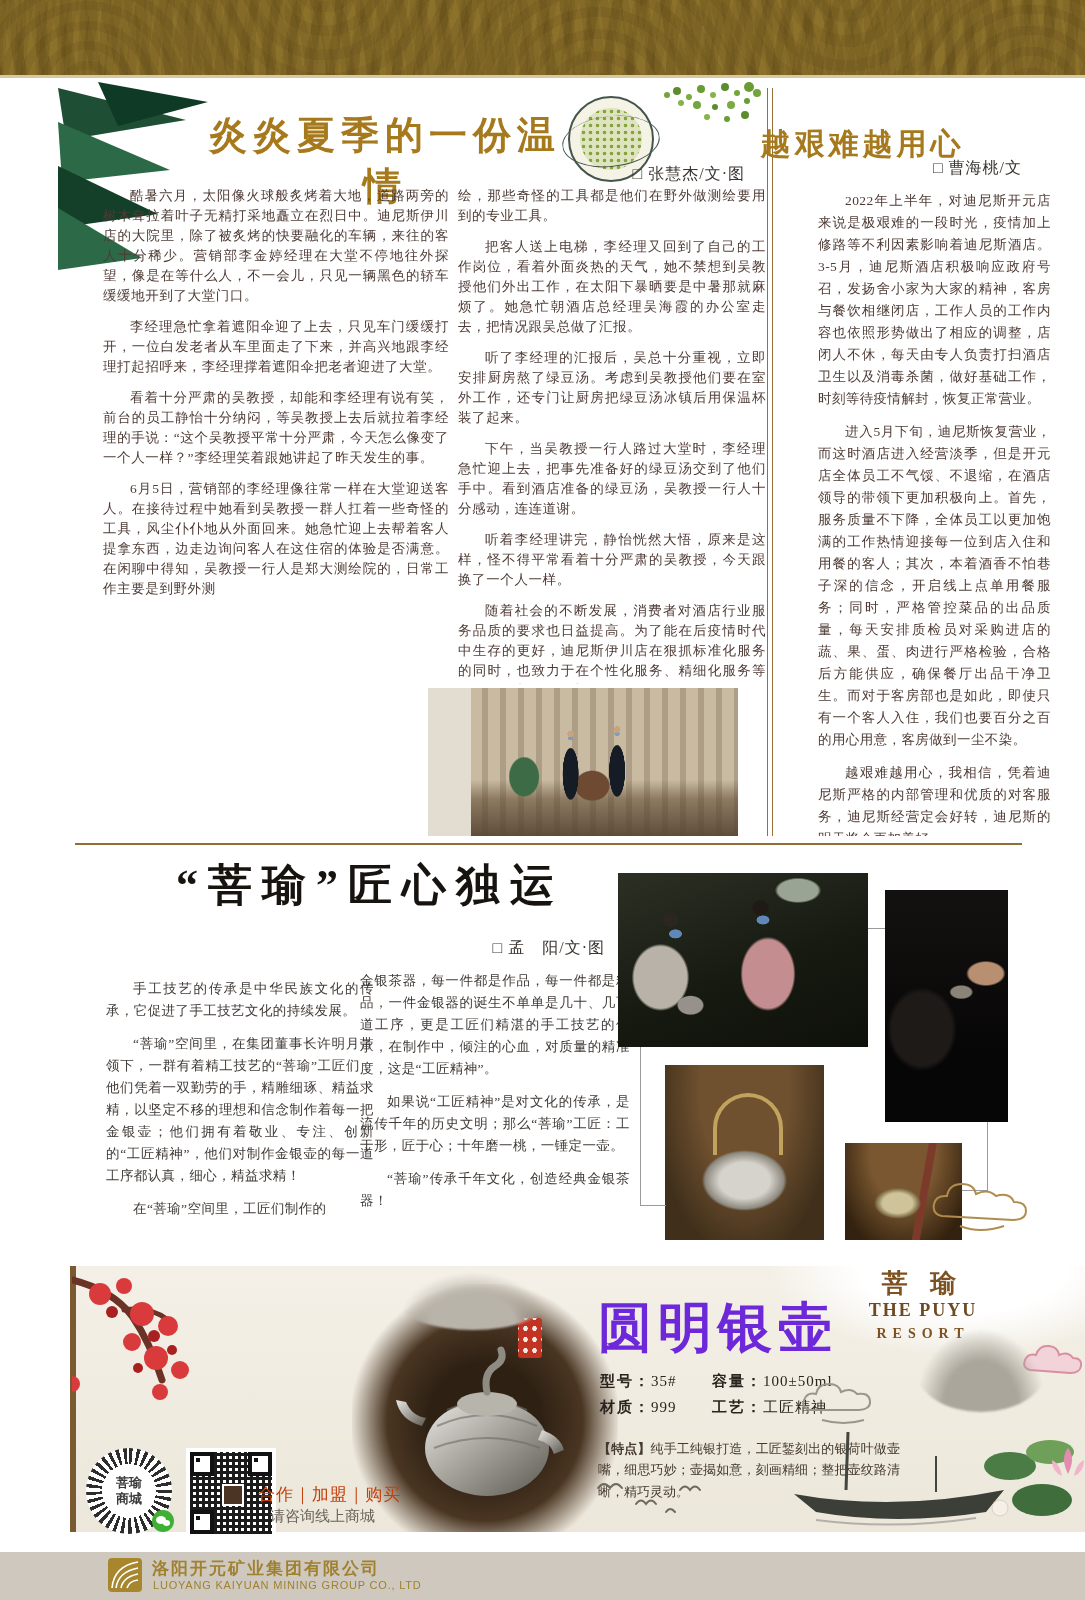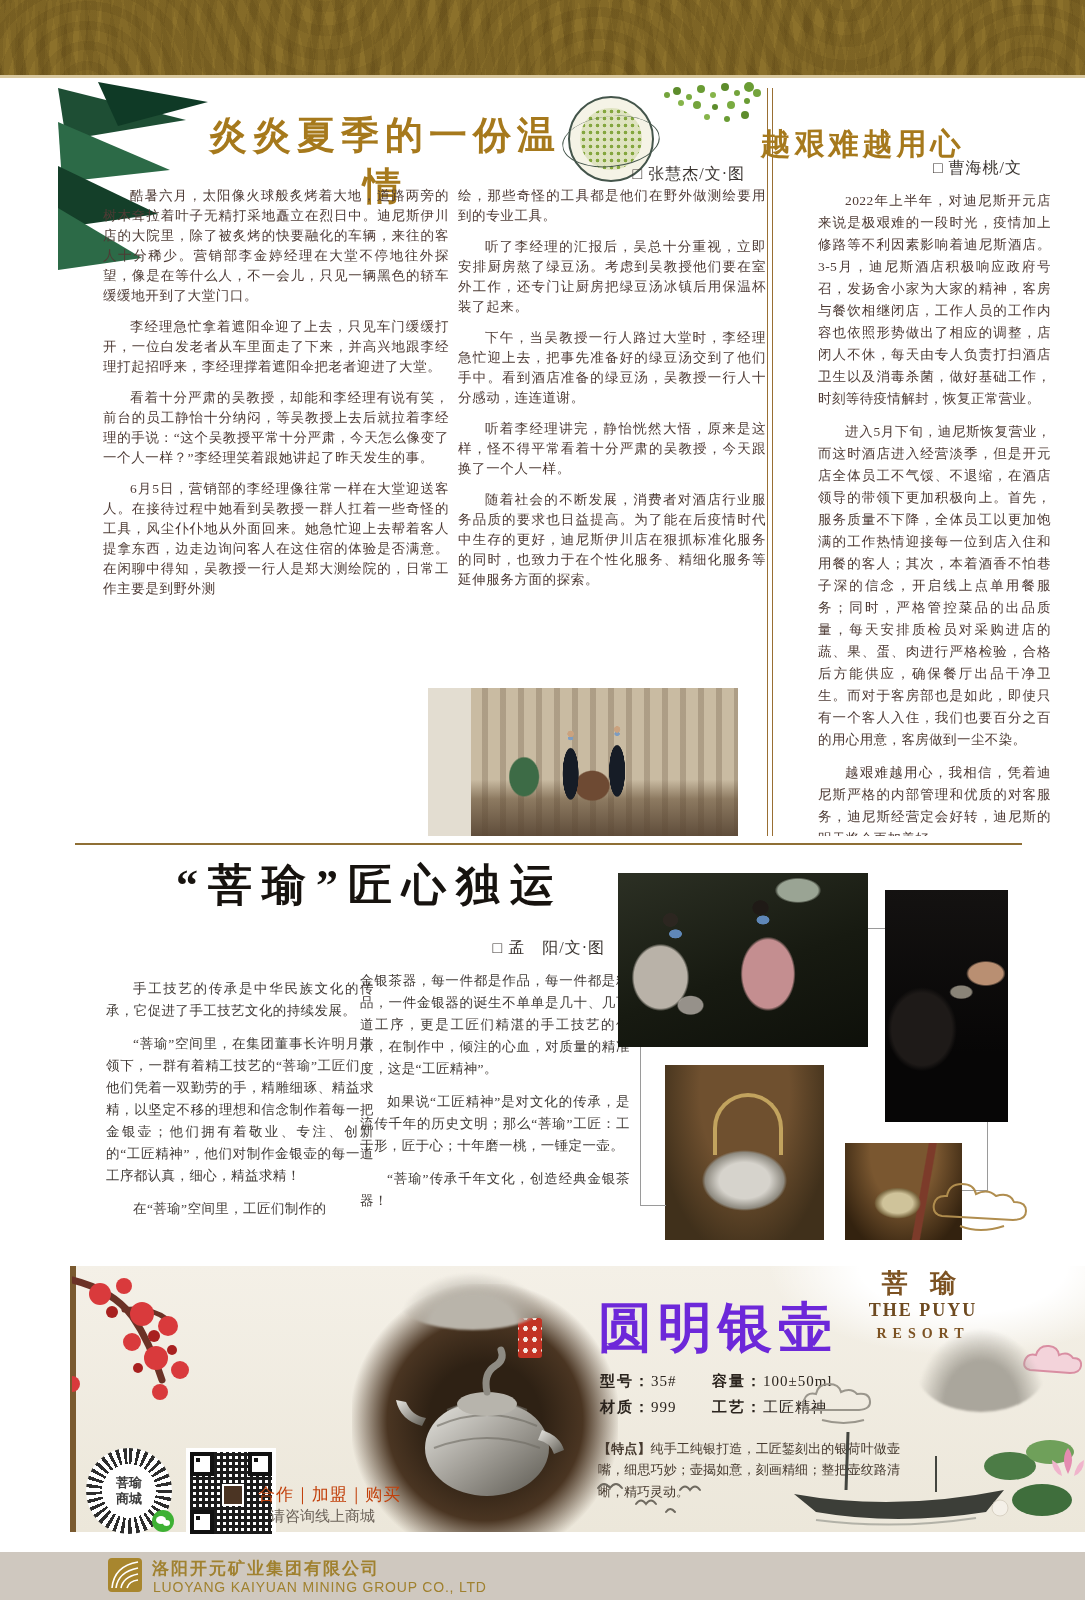--- a/index.html
+++ b/index.html
@@ -119,21 +119,21 @@
                       repeating-linear-gradient(90deg,#1b1b1b 0 3px,#ffffff 3px 6px);}
   .fp{position:absolute;width:16px;height:16px;border:4px solid #111;background:#fff;}
   .fp::before{content:"";position:absolute;left:2px;top:2px;width:4px;height:4px;background:#111;}
   .qr-center{position:absolute;left:36px;top:36px;width:18px;height:18px;background:#4b3423;border:2px solid #fff;}
   .mount{position:absolute;border-radius:50%;filter:blur(1px);}
   
   .footer{position:absolute;left:0;top:1552px;width:1085px;height:48px;background:#cfc8bf;}
   .f-logo{position:absolute;left:108px;top:6px;width:34px;height:34px;background:#a8862e;border-radius:4px;}
   .f-cn{position:absolute;left:152px;top:5px;font-size:17px;font-weight:bold;color:#a0812f;letter-spacing:2px;
      font-family:"Liberation Sans","DejaVu Sans",sans-serif;}
-  .f-en{position:absolute;left:153px;top:27px;font-size:14px;color:#a0812f;letter-spacing:0.8px;
+  .f-en{position:absolute;left:153px;top:27px;font-size:11px;color:#a0812f;letter-spacing:0.8px;
      font-family:"Liberation Sans","DejaVu Sans",sans-serif;}
 </style>
 </head>
 <body>
 
 <div class="page">
 
   <div class="masthead"></div>
 
   <svg style="position:absolute;left:58px;top:82px;" width="150" height="190" viewBox="0 0 150 190">
@@ -150,20 +150,21 @@
   <div class="byline" style="left:595px;top:164px;width:150px;">□ 张慧杰/文·图</div>
 
   <div class="art a1" style="left:75px;top:186px;width:346px;height:652px;">
     <p>酷暑六月，太阳像火球般炙烤着大地，道路两旁的树木耷拉着叶子无精打采地矗立在烈日中。迪尼斯伊川店的大院里，除了被炙烤的快要融化的车辆，来往的客人十分稀少。营销部李金婷经理在大堂不停地往外探望，像是在等什么人，不一会儿，只见一辆黑色的轿车缓缓地开到了大堂门口。</p>
     <p>李经理急忙拿着遮阳伞迎了上去，只见车门缓缓打开，一位白发老者从车里面走了下来，并高兴地跟李经理打起招呼来，李经理撑着遮阳伞把老者迎进了大堂。</p>
     <p>看着十分严肃的吴教授，却能和李经理有说有笑，前台的员工静怡十分纳闷，等吴教授上去后就拉着李经理的手说：“这个吴教授平常十分严肃，今天怎么像变了一个人一样？”李经理笑着跟她讲起了昨天发生的事。</p>
     <p>6月5日，营销部的李经理像往常一样在大堂迎送客人。在接待过程中她看到吴教授一群人扛着一些奇怪的工具，风尘仆仆地从外面回来。她急忙迎上去帮着客人提拿东西，边走边询问客人在这住宿的体验是否满意。在闲聊中得知，吴教授一行人是郑大测绘院的，日常工作主要是到野外测</p>
   </div>
   <div class="art a1" style="left:430px;top:186px;width:308px;height:498px;">
     <p class="cont">绘，那些奇怪的工具都是他们在野外做测绘要用到的专业工具。</p>
+    <p>把客人送上电梯，李经理又回到了自己的工作岗位，看着外面炎热的天气，她不禁想到吴教授他们外出工作，在太阳下暴晒要是中暑那就麻烦了。她急忙朝酒店总经理吴海霞的办公室走去，把情况跟吴总做了汇报。</p>
     <p>听了李经理的汇报后，吴总十分重视，立即安排厨房熬了绿豆汤。考虑到吴教授他们要在室外工作，还专门让厨房把绿豆汤冰镇后用保温杯装了起来。</p>
     <p>下午，当吴教授一行人路过大堂时，李经理急忙迎上去，把事先准备好的绿豆汤交到了他们手中。看到酒店准备的绿豆汤，吴教授一行人十分感动，连连道谢。</p>
     <p>听着李经理讲完，静怡恍然大悟，原来是这样，怪不得平常看着十分严肃的吴教授，今天跟换了一个人一样。</p>
     <p>随着社会的不断发展，消费者对酒店行业服务品质的要求也日益提高。为了能在后疫情时代中生存的更好，迪尼斯伊川店在狠抓标准化服务的同时，也致力于在个性化服务、精细化服务等延伸服务方面的探索。</p>
   </div>
   <div class="ph lobby" style="left:428px;top:688px;width:310px;height:148px;"></div>
 
   <div class="vdiv"></div>
 
   <div class="title-gold" style="left:746px;top:104px;width:233px;font-size:30px;letter-spacing:4px;margin-top:20px;">越艰难越用心</div>

